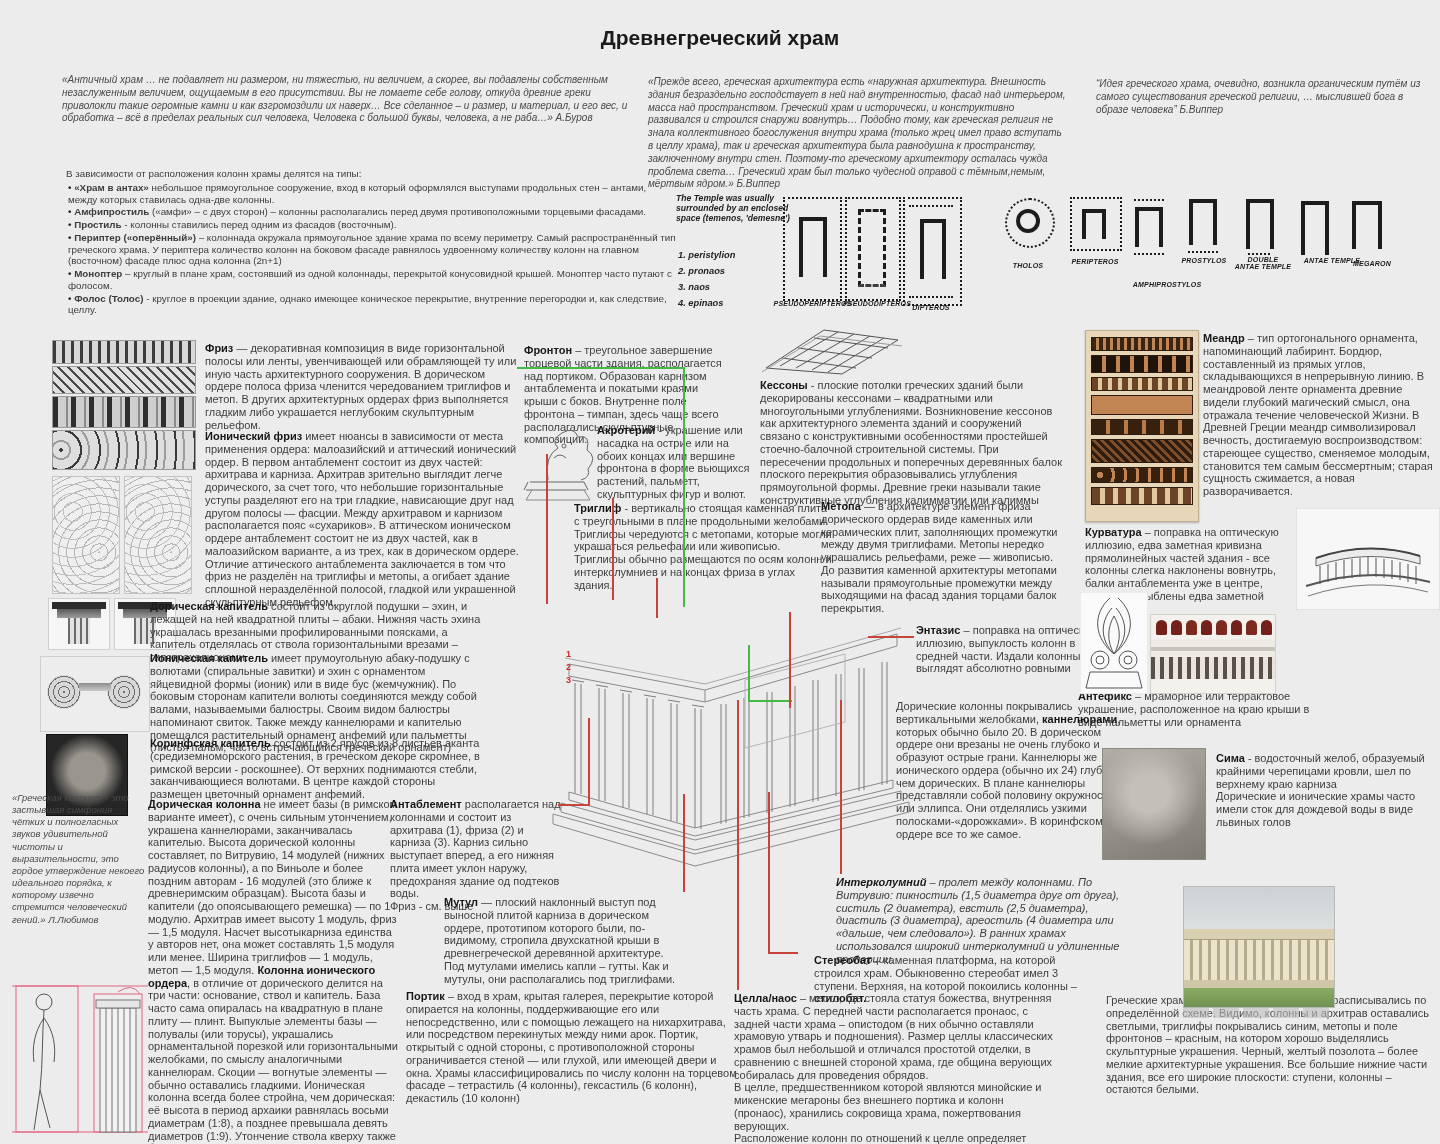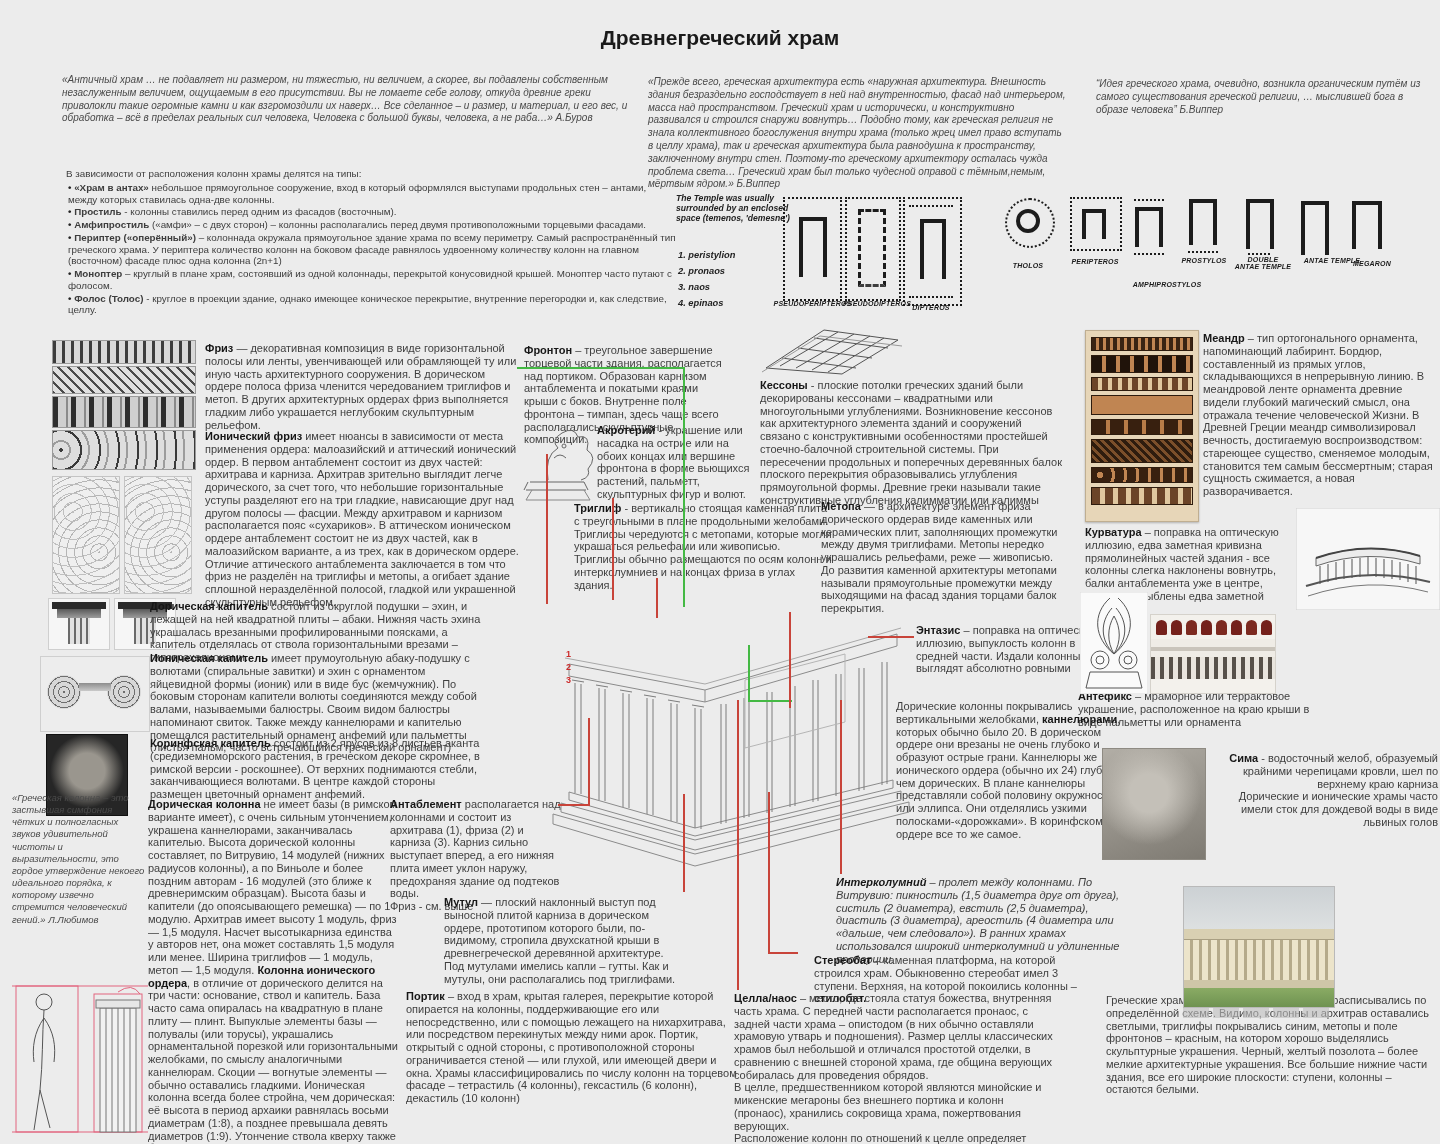--- a/index.html
+++ b/index.html
@@ -60,22 +60,22 @@
 
   <div class="title">Древнегреческий храм</div>
 
   <div class="quote" style="left:62px;top:74px;width:570px;">«Античный храм … не подавляет ни размером, ни тяжестью, ни величием, а скорее, вы подавлены собственным незаслуженным величием, ощущаемым в его присутствии. Вы не ломаете себе голову, откуда древние греки приволокли такие огромные камни и как взгромоздили их наверх… Все сделанное – и размер, и материал, и его вес, и обработка – всё в пределах реальных сил человека, Человека с большой буквы, человека, а не раба…» А.Буров</div>
   <div class="quote" style="left:648px;top:76px;width:418px;">«Прежде всего, греческая архитектура есть «наружная архитектура. Внешность здания безраздельно господствует в ней над внутренностью, фасад над интерьером, масса над пространством. Греческий храм и исторически, и конструктивно развивался и строился снаружи вовнутрь… Подобно тому, как греческая религия не знала коллективного богослужения внутри храма (только жрец имел право вступать в целлу храма), так и греческая архитектура была равнодушна к пространству, заключенному внутри стен. Поэтому-то греческому архитектору осталась чужда проблема света… Греческий храм был только чудесной оправой с тёмным,немым, мёртвым ядром.» Б.Виппер</div>
   <div class="quote" style="left:1096px;top:78px;width:332px;">“Идея греческого храма, очевидно, возникла органическим путём из самого существования греческой религии, … мыслившей бога в образе человека” Б.Виппер</div>
 
   <div class="types">
     <div class="intro">В зависимости от расположения колонн храмы делятся на типы:</div>
     <div class="titem"><b>«Храм в антах»</b><span> небольшое прямоугольное сооружение, вход в который оформлялся выступами продольных стен – антами, между которых ставилась одна-две колонны.</span></div>
+    <div class="titem"><b>Амфипростиль</b><span> («амфи» – с двух сторон) – колонны располагались перед двумя противоположными торцевыми фасадами.</span></div>
     <div class="titem"><b>Простиль</b><span> - колонны ставились перед одним из фасадов (восточным).</span></div>
-    <div class="titem"><b>Амфипростиль</b><span> («амфи» – с двух сторон) – колонны располагались перед двумя противоположными торцевыми фасадами.</span></div>
     <div class="titem"><b>Периптер («оперённый»)</b><span> – колоннада окружала прямоугольное здание храма по всему периметру. Самый распространённый тип греческого храма. У периптера количество колонн на боковом фасаде равнялось удвоенному количеству колонн на главном (восточном) фасаде плюс одна колонна (2n+1)</span></div>
     <div class="titem"><b>Моноптер</b><span> – круглый в плане храм, состоявший из одной колоннады, перекрытой конусовидной крышей. Моноптер часто путают с фолосом.</span></div>
     <div class="titem"><b>Фолос (Толос)</b><span> -  круглое в проекции здание, однако имеющее коническое перекрытие, внутренние перегородки и, как следствие, целлу.</span></div>
   </div>
 
   <div class="plan-note pre">The Temple was usually surrounded by an enclosed space (temenos, 'demesne')</div>
   <div class="plan-legend-item" style="top:250px;">1. peristylion</div>
   <div class="plan-legend-item" style="top:266px;">2. pronaos</div>
   <div class="plan-legend-item" style="top:282px;">3. naos</div>
   <div class="plan-legend-item" style="top:298px;">4. epinaos</div>
@@ -162,21 +162,21 @@
   <div class="def" style="left:821px;top:500px;width:247px;"><b>Метопа</b><span class="pre"> — в архитектуре элемент фриза дорического ордерав виде каменных или керамических плит, заполняющих промежутки между двумя триглифами. Метопы нередко украшались рельефами, реже — живописью.
 До развития каменной архитектуры метопами называли прямоугольные промежутки между выходящими на фасад здания торцами балок перекрытия.</span></div>
   <div class="def" style="left:1203px;top:332px;width:232px;"><b>Меандр</b><span> – тип ортогонального орнамента, напоминающий лабиринт. Бордюр, составленный из прямых углов, складывающихся в непрерывную линию. В меандровой ленте орнамента древние видели глубокий магический смысл, она отражала течение человеческой Жизни. В Древней Греции меандр символизировал вечность, достигаемую воспроизводством: стареющее существо, сменяемое молодым, становится тем самым бессмертным; старая сущность сжимается, а новая разворачивается.</span></div>
   <div class="def" style="left:1085px;top:526px;width:212px;"><b>Курватура</b><span> – поправка на оптическую иллюзию, едва заметная кривизна прямолинейных частей здания - все колонны слегка наклонены вовнутрь, балки антаблемента уже в центре, ступени вздыблены едва заметной горкой</span></div>
   <div class="def" style="left:150px;top:600px;width:338px;"><b>Дорическая капитель</b><span> состоит из округлой подушки – эхин, и лежащей на ней квадратной плиты – абаки. Нижняя часть эхина украшалась врезанными профилированными поясками, а капитель отделялась от ствола горизонтальными врезами – гипотрахелионами.</span></div>
   <div class="def" style="left:150px;top:652px;width:338px;"><b>Ионическая капитель</b><span> имеет прумоугольную абаку-подушку с волютами (спиральные завитки) и эхин с орнаментом яйцевидной формы (ионик) или в виде бус (жемчужник).  По боковым сторонам капители волюты соединяются между собой валами, называемыми балюстры. Своим видом балюстры напоминают свиток. Также между каннелюрами и капителью помещался растительный орнамент анфемий или пальметты (листья пальм, часто встречающийся греческий орнамент)</span></div>
   <div class="def" style="left:150px;top:737px;width:338px;"><b>Коринфская капитель</b><span> состоит из 2 ярусов из 8 листьев аканта (средиземноморского растения, в греческом декоре скромнее, в римской версии - роскошнее). От верхних поднимаются стебли, заканчивающиеся волютами. В центре каждой стороны размещен цветочный орнамент анфемий.</span></div>
   <div class="def" style="left:916px;top:624px;width:182px;"><b>Энтазис</b><span> – поправка на оптическую иллюзию, выпуклость колонн в средней части. Издали колонны выглядят абсолютно ровными</span></div>
   <div class="def" style="left:1078px;top:690px;width:240px;"><b>Антефикс</b><span> – мраморное или террактовое украшение, расположенное на краю крыши в виде пальметты или орнамента</span></div>
   <div class="def" style="left:896px;top:700px;width:238px;"><span>Дорические колонны покрывались вертикальными желобками, </span><b>каннелюрами</b><span>, которых обычно было 20. В дорическом ордере они врезаны не очень глубоко и образуют острые грани. Каннелюры же ионического ордера (обычно их 24) глубже, чем дорических.  В плане каннелюры представляли собой половину окружности или эллипса. Они отделялись узкими полосками-«дорожками». В коринфском ордере все то же самое.</span></div>
-  <div class="def" style="left:1216px;top:752px;width:222px;text-align:right;"><b>Сима</b><span class="pre"> - водосточный желоб, образуемый крайними черепицами кровли, шел по верхнему краю карниза
+  <div class="def" style="left:1216px;top:752px;width:222px;"><b>Сима</b><span class="pre"> - водосточный желоб, образуемый крайними черепицами кровли, шел по верхнему краю карниза
 Дорические и ионические храмы часто имели сток для дождевой воды в виде львиных голов</span></div>
   <div class="def" style="left:148px;top:798px;width:252px;"><b>Дорическая колонна</b><span> не имеет базы (в римском варианте имеет), с очень сильным утончением, украшена каннелюрами, заканчивалась капителью. Высота дорической колонны составляет, по Витрувию, 14 модулей (нижних радиусов колонны), а по Виньоле и более поздним авторам - 16 модулей (это ближе к древнеримским образцам). Высота базы и капители (до опоясывающего ремешка) — по 1 модулю. Архитрав имеет высоту 1 модуль, фриз — 1,5 модуля. Насчет высотыкарниза единства у авторов нет, она может составлять 1,5 модуля или менее. Ширина триглифов — 1 модуль, метоп — 1,5 модуля. </span><b>Колонна ионического ордера</b><span>, в отличие от дорического делится на три части: основание, ствол и капитель. База часто сама опиралась на квадратную в плане плиту — плинт. Выпуклые элементы базы — полувалы (или торусы), украшались орнаментальной порезкой или горизонтальными желобками, по смыслу аналогичными каннелюрам. Скоции — вогнутые элементы — обычно оставались гладкими. Ионическая колонна всегда более стройна, чем дорическая: её высота в период архаики равнялась восьми диаметрам (1:8), а позднее превышала девять диаметров (1:9). Утончение ствола кверху также было меньше, чем например в дорическом ордере. Греческие зодчие расставляли колонны очень широко, стремясь таким образом к получению ощущения легкости и изящества.</span></div>
   <div class="def" style="left:390px;top:798px;width:172px;"><b>Антаблемент</b><span> располагается над колоннами и состоит из архитрава (1), фриза (2) и карниза (3). Карниз сильно выступает вперед, а его нижняя плита имеет уклон наружу, предохраняя здание од подтеков воды.</span><div>Фриз - см. выше</div></div>
   <div class="def" style="left:444px;top:896px;width:238px;"><b>Мутул</b><span> — плоский наклонный выступ под выносной плитой карниза в дорическом ордере, прототипом которого были, по-видимому, стропила двухскатной крыши в древнегреческой деревянной архитектуре. Под мутулами имелись капли – гутты. Как и мутулы, они располагались под триглифами.</span></div>
   <div class="def" style="left:406px;top:990px;width:332px;"><b>Портик</b><span> – вход в храм, крытая галерея, перекрытие которой опирается на колонны, поддерживающие его или непосредственно, или с помощью лежащего на нихархитрава, или посредством перекинутых между ними арок. Портик, открытый с одной стороны, с противоположной стороны ограничивается стеной — или глухой, или имеющей двери и окна. Храмы классифицировались по числу колонн на торцевом фасаде – тетрастиль (4 колонны), гексастиль (6 колонн), декастиль (10 колонн)</span></div>
   <div class="def" style="left:836px;top:876px;width:300px;font-style:italic;"><b>Интерколумний</b><span> – пролет между колоннами. По Витрувию: пикностиль (1,5 диаметра друг от друга), систиль (2 диаметра), евстиль (2,5 диаметра), диастиль (3 диаметра), ареостиль (4 диаметра или «дальше, чем следовало»). В ранних храмах использовался широкий интерколумний и удлиненные пропорции.</span></div>
   <div class="def" style="left:799px;top:954px;width:290px;margin-left:15px;"><b>Стереобат</b><span> – каменная платформа, на которой строился храм. Обыкновенно стереобат имел 3 ступени. Верхняя, на которой покоились колонны – </span><b>стилобат.</b></div>
   <div class="def" style="left:734px;top:992px;width:322px;"><b>Целла/наос</b><span class="pre"> – место, где стояла статуя божества, внутренняя часть храма. С передней части располагается пронаос, с задней части храма – опистодом (в них обычно оставляли храмовую утварь и подношения). Размер целлы классических храмов был небольшой и отличался простотой отделки, в сравнению с внешней стороной храма, где община верующих собиралась для проведения обрядов.
 В целле, предшественником которой являются минойские и микенские мегароны без внешнего портика и колонн (пронаос), хранились сокровища храма, пожертвования верующих.
  Расположение колонн по отношений к целле определяет различные виды храмов</span></div>

